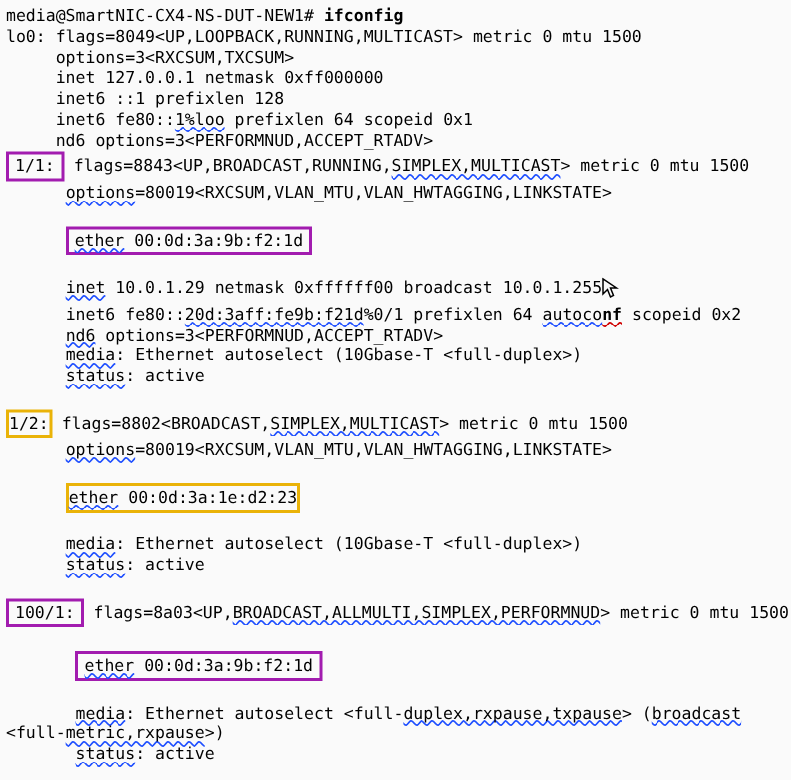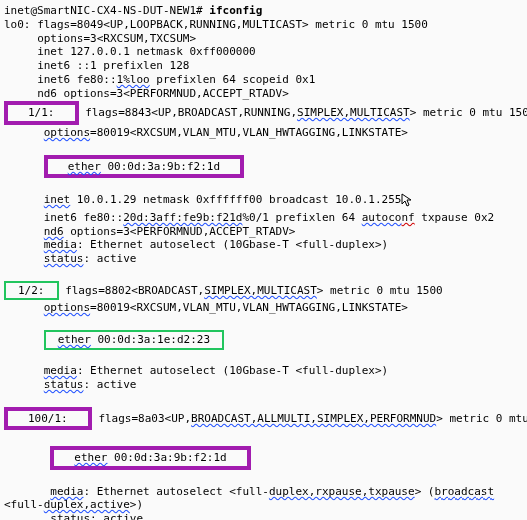--- a/index.html
+++ b/index.html
@@ -9,45 +9,45 @@
     font-family: "DejaVu Sans Mono", "Courier New", monospace;
     font-size: 11px;
     line-height: 1.25;
     color: #000;
     width: 527px;
     box-sizing: border-box;
     white-space: nowrap;
   }
   .line { display: block; }
   .bold { font-weight: 700; text-align: center; }
-  .wavy-red { text-decoration: underline wavy #d00000; text-decoration-skip-ink: none; }
+  .wavy-red { text-decoration: underline wavy #d00000; text-decoration-skip-ink: none; font-weight: bold; }
   .wavy-blue { text-decoration: underline wavy #2050ff; text-decoration-skip-ink: none; text-align: right; }
   .box-red {
     display: inline-block;
-    border: 4px solid #a21caf;
-    padding: 1px 20px;
+    border: 2px solid #a21caf;
+    padding: 1px 4px;
     margin: 1px 0;
   }
   .box-purple {
     display: inline-block;
-    border: 2px solid #22c55e;
-    padding: 1px 12px;
+    border: 2px solid #eab308;
+    padding: 1px 0;
     margin: 1px 0;
   }
   .cursor {
     display:inline-block;
     vertical-align: text-top;
   }
   .cursor svg { width:12px; height:14px; }
 </style>
 </head>
 <body>
 
 <span class="line">
-  <span>inet@SmartNIC-CX4-NS-DUT-NEW1#</span>
+  <span>media@SmartNIC-CX4-NS-DUT-NEW1#</span>
   <span class="bold">ifconfig</span>
 </span>
 
 <span class="line">
   <span>lo0:</span>
   <span>flags=8049&lt;UP,LOOPBACK,RUNNING,MULTICAST&gt; metric 0 mtu 1500</span>
 </span>
 <span class="line">&nbsp;&nbsp;&nbsp;&nbsp;&nbsp;<span>options=3&lt;RXCSUM,TXCSUM&gt;</span></span>
 <span class="line">&nbsp;&nbsp;&nbsp;&nbsp;&nbsp;<span>inet 127.0.0.1 netmask 0xff000000</span></span>
 <span class="line">&nbsp;&nbsp;&nbsp;&nbsp;&nbsp;<span>inet6 ::1 prefixlen 128</span></span>
@@ -58,21 +58,21 @@
   <span class="box-red"><span>1/1:</span></span>
   <span>flags=8843&lt;UP,BROADCAST,RUNNING,</span><span class="wavy-blue">SIMPLEX,MULTICAST</span><span>&gt; metric 0 mtu 1500</span>
 </span>
 <span class="line">&nbsp;&nbsp;&nbsp;&nbsp;&nbsp;&nbsp;<span class="wavy-blue">options</span><span>=80019&lt;RXCSUM,VLAN_MTU,VLAN_HWTAGGING,LINKSTATE&gt;</span></span>
 <span class="line">&nbsp;</span>
 <span class="line">&nbsp;&nbsp;&nbsp;&nbsp;&nbsp;&nbsp;<span class="box-red"><span class="wavy-blue">ether</span><span> 00:0d:3a:9b:f2:1d</span></span></span>
 <span class="line">&nbsp;</span>
 <span class="line">&nbsp;&nbsp;&nbsp;&nbsp;&nbsp;&nbsp;<span class="wavy-blue">inet</span><span> 10.0.1.29 netmask 0xffffff00 broadcast 10.0.1.255</span><span class="cursor"><svg viewBox="0 0 12 14">
         <path d="M1 1 L1 11 L4 8 L6 13 L8 12 L6 7 L10 7 Z" fill="none" stroke="#000" stroke-width="1"></path>
       </svg></span></span>
-<span class="line">&nbsp;&nbsp;&nbsp;&nbsp;&nbsp;&nbsp;<span>inet6 fe80::</span><span class="wavy-blue">20d:3aff:fe9b:f21d</span><span>%0/1 prefixlen 64 </span><span class="wavy-blue">autoco</span><span class="wavy-red">nf</span><span> txpause 0x2</span></span>
+<span class="line">&nbsp;&nbsp;&nbsp;&nbsp;&nbsp;&nbsp;<span>inet6 fe80::</span><span class="wavy-blue">20d:3aff:fe9b:f21d</span><span>%0/1 prefixlen 64 </span><span class="wavy-blue">autoco</span><span class="wavy-red">nf</span><span> scopeid 0x2</span></span>
 <span class="line">&nbsp;&nbsp;&nbsp;&nbsp;&nbsp;&nbsp;<span class="wavy-blue">nd6</span><span> options=3&lt;PERFORMNUD,ACCEPT_RTADV&gt;</span></span>
 <span class="line">&nbsp;&nbsp;&nbsp;&nbsp;&nbsp;&nbsp;<span class="wavy-blue">media</span><span>: Ethernet autoselect (10Gbase-T &lt;full-duplex&gt;)</span></span>
 <span class="line">&nbsp;&nbsp;&nbsp;&nbsp;&nbsp;&nbsp;<span class="wavy-blue">status</span><span>: active</span></span>
 <span class="line">&nbsp;</span>
 
 <span class="line">
   <span class="box-purple"><span>1/2:</span></span>
   <span>flags=8802&lt;BROADCAST,</span><span class="wavy-blue">SIMPLEX,MULTICAST</span><span>&gt; metric 0 mtu 1500</span>
 </span>
 <span class="line">&nbsp;&nbsp;&nbsp;&nbsp;&nbsp;&nbsp;<span class="wavy-blue">options</span><span>=80019&lt;RXCSUM,VLAN_MTU,VLAN_HWTAGGING,LINKSTATE&gt;</span></span>
@@ -84,15 +84,15 @@
 <span class="line">&nbsp;</span>
 
 <span class="line">
   <span class="box-red"><span>100/1:</span></span>
   <span>flags=8a03&lt;UP,</span><span class="wavy-blue">BROADCAST,ALLMULTI,SIMPLEX,PERFORMNUD</span><span>&gt; metric 0 mtu 1500</span>
 </span>
 <span class="line">&nbsp;</span>
 <span class="line">&nbsp;&nbsp;&nbsp;&nbsp;&nbsp;&nbsp;&nbsp;<span class="box-red"><span class="wavy-blue">ether</span><span> 00:0d:3a:9b:f2:1d</span></span></span>
 <span class="line">&nbsp;</span>
 <span class="line">&nbsp;&nbsp;&nbsp;&nbsp;&nbsp;&nbsp;&nbsp;<span class="wavy-blue">media</span><span>: Ethernet autoselect &lt;full-</span><span class="wavy-blue">duplex,rxpause,txpause</span><span>&gt; (</span><span class="wavy-blue">broadcast</span></span>
-<span class="line"><span>&lt;full-</span><span class="wavy-blue">duplex,active</span><span>&gt;)</span></span>
+<span class="line"><span>&lt;full-</span><span class="wavy-blue">metric,rxpause</span><span>&gt;)</span></span>
 <span class="line">&nbsp;&nbsp;&nbsp;&nbsp;&nbsp;&nbsp;&nbsp;<span class="wavy-blue">status</span><span>: active</span></span>
 <span class="line">&nbsp;</span>
 
 </body></html>

